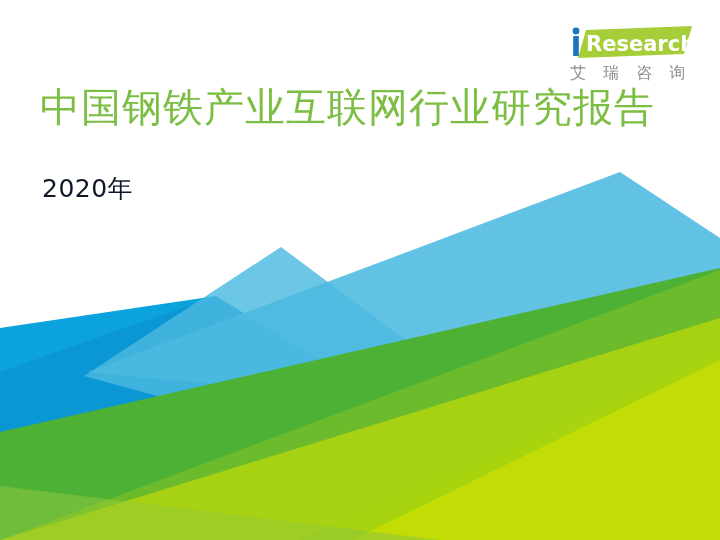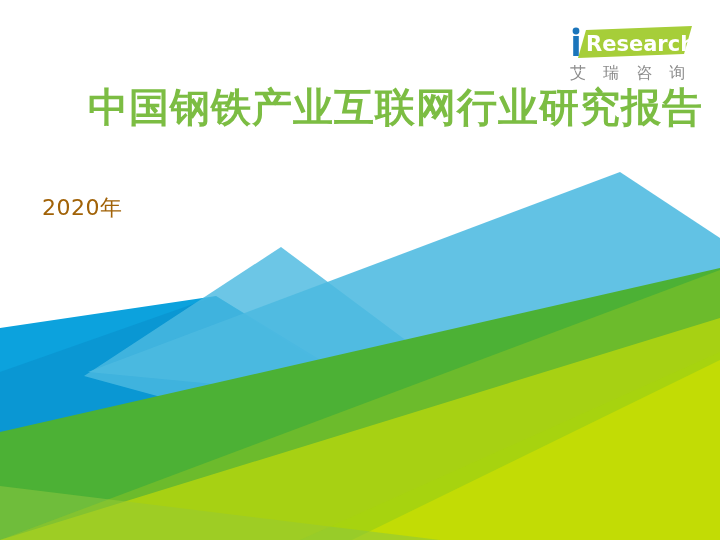--- a/index.html
+++ b/index.html
@@ -55,39 +55,37 @@
     white-space: nowrap;
     font-family: "DejaVu Sans", "Liberation Sans", sans-serif;
   }
   
   #title {
     position: absolute;
     left: 40px;
     top: 84px;
     z-index: 5;
     font-size: 40px;
-    font-weight: bold;
+    font-weight: normal;
     color: #7cbd43;
     letter-spacing: 1px;
     white-space: nowrap;
     line-height: 1.15;
     font-family: "DejaVu Sans", "Liberation Sans", sans-serif;
-    margin-left: 48px;
   }
   #subtitle {
     position: absolute;
     left: 42px;
     top: 172px;
     z-index: 5;
-    font-size: 22px;
-    color: #a16207;
+    font-size: 25px;
+    color: #0f172a;
     letter-spacing: 0.5px;
     white-space: nowrap;
     font-family: "DejaVu Sans", "Liberation Sans", sans-serif;
-    margin-top: 21px;
   }
 </style>
 </head>
 <body>
 
 <div id="slide">
 
   <svg id="bg-art" viewBox="0 0 720 540" width="720" height="540" xmlns="http://www.w3.org/2000/svg" preserveAspectRatio="none">
 
     <polygon points="0,328 216,296 500,470 0,494" fill="#0ca2dd"></polygon>

